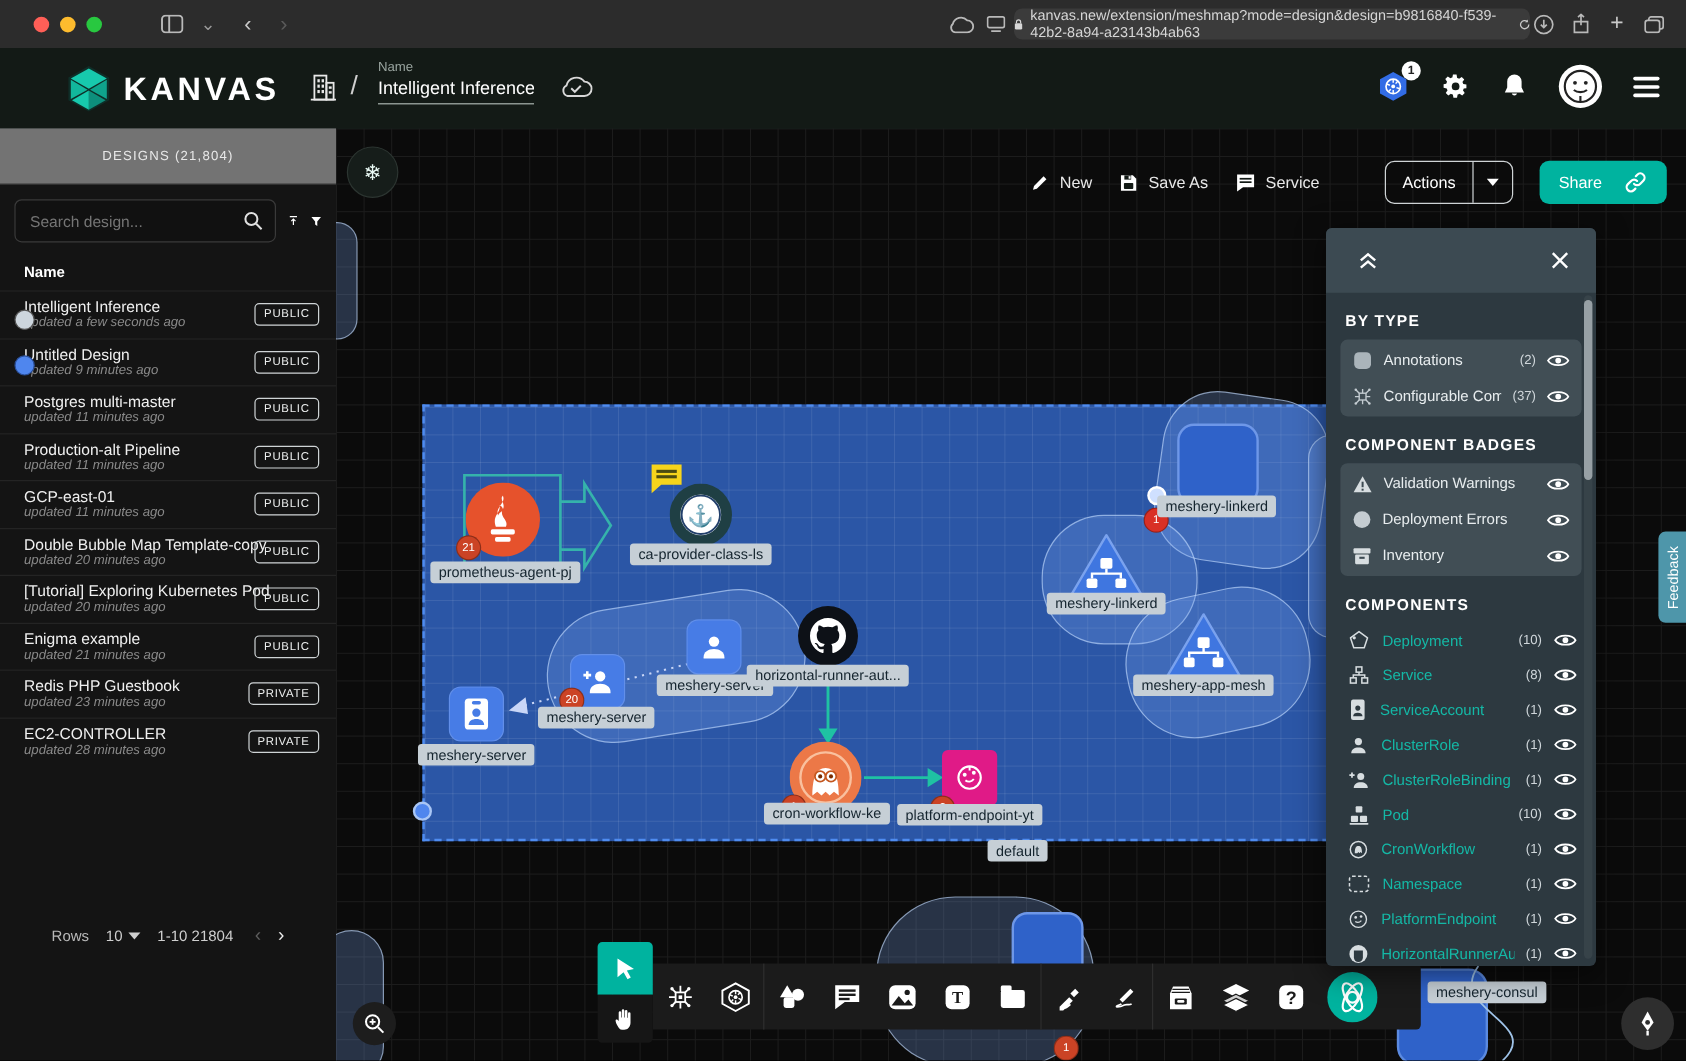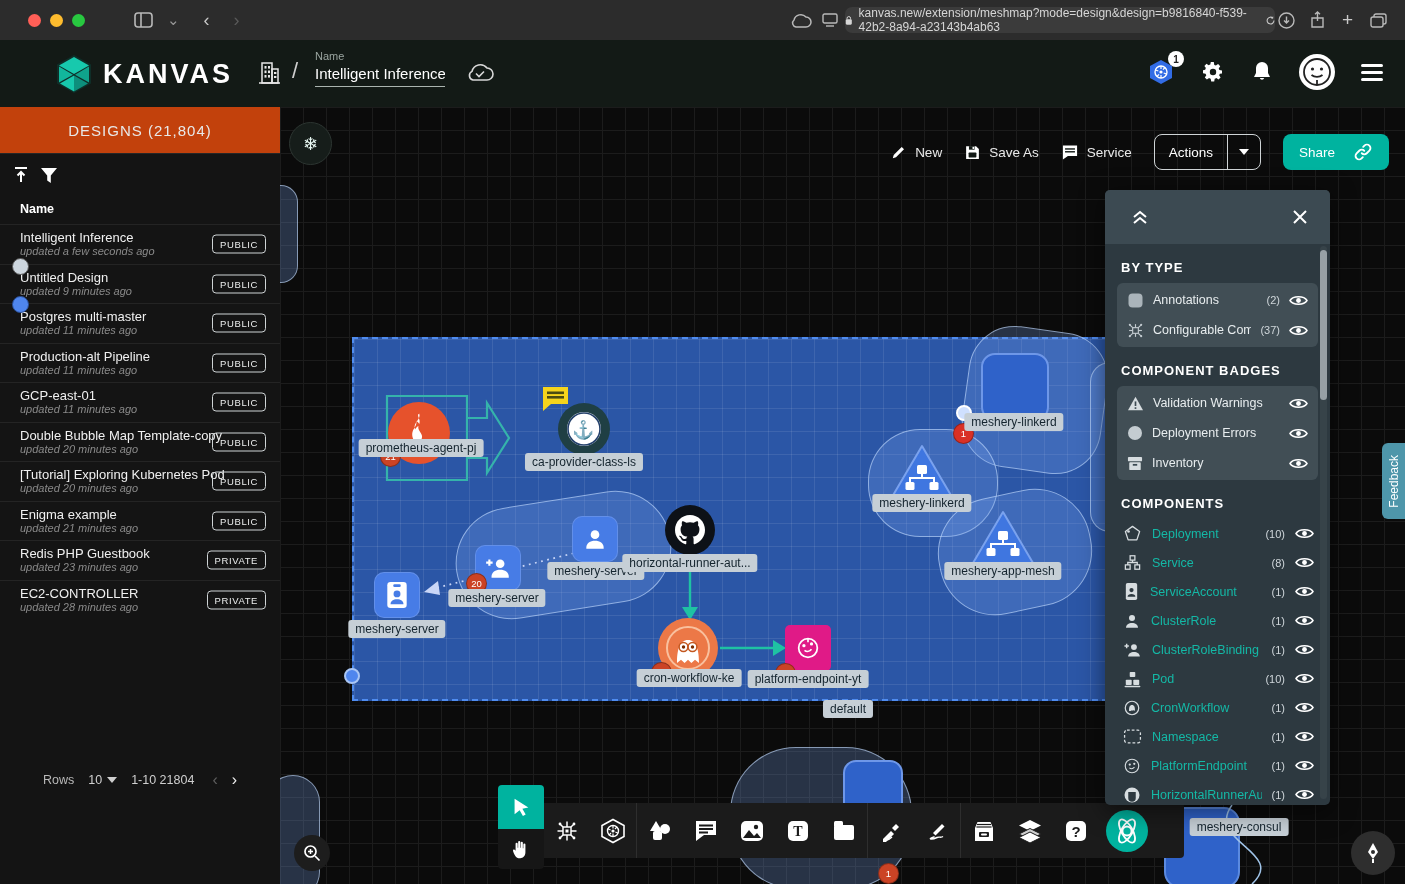--- a/index.html
+++ b/index.html
@@ -27,21 +27,21 @@
   .tab.active{background:#1d3a32;color:#fff;border:1px solid #27564a;border-bottom:none;}
   .tab.inactive{color:#5c6662;}
   .hdr-right{position:absolute;right:22px;top:14px;display:flex;align-items:center;gap:26px;}
   .k8sbadge{position:relative;}
   .cntbadge{position:absolute;right:-9px;top:-7px;background:#fff;color:#222;border-radius:50%;width:16px;height:16px;font-size:10px;display:flex;align-items:center;justify-content:center;font-weight:700;}
   .avatar{width:36px;height:36px;border-radius:50%;background:#fff;display:flex;align-items:center;justify-content:center;}
   .burger span{display:block;width:22px;height:3px;background:#fff;margin:4px 0;border-radius:2px;}
 
   
   .sidebar{position:absolute;left:0;top:107px;width:280px;bottom:0;background:#141414;border-right:1px solid #000;}
-  .sb-title{height:46px;background:#c2410c;border-bottom:1px solid #262626;display:flex;align-items:center;justify-content:center;color:#e8e8e8;font-size:15px;letter-spacing:1px;}
+  .sb-title{height:46px;background:#737373;border-bottom:1px solid #262626;display:flex;align-items:center;justify-content:center;color:#e8e8e8;font-size:11px;letter-spacing:1px;}
   .sb-search{display:flex;align-items:center;gap:10px;padding:12px 12px 10px 12px;}
   .searchbox{flex:1;display:flex;align-items:center;background:#111;border:1px solid #3a3a3a;border-radius:6px;height:34px;padding:0 10px;}
   .searchbox input{flex:1;background:transparent;border:none;outline:none;color:#bdbdbd;font-size:13px;font-family:"Liberation Sans",sans-serif;}
   .sb-name{color:#fff;font-weight:700;font-size:12.5px;padding:8px 0 8px 20px;}
   .row{height:38.5px;border-top:1px solid #242424;position:relative;padding-left:20px;display:flex;flex-direction:column;justify-content:center;}
   .row .nm{color:#f0f0f0;font-size:13px;line-height:15px;}
   .row .up{color:#8a8a8a;font-size:11px;font-style:italic;line-height:13px;}
   .vis{position:absolute;right:14px;top:50%;transform:translateY(-50%);border:1px solid #cfd4d6;color:#eceeee;font-size:9.5px;letter-spacing:.6px;border-radius:4px;padding:3px 7px;}
   .pag{position:absolute;left:0;right:0;bottom:95px;display:flex;align-items:center;justify-content:center;gap:14px;color:#cfcfcf;font-size:12.5px;}
   .avdot{position:absolute;width:15px;height:15px;border-radius:50%;}
@@ -56,21 +56,21 @@
   .blob{position:absolute;background:rgba(122,168,240,.26);border:1.5px solid rgba(198,222,255,.6);z-index:3;}
   .node{position:absolute;z-index:10;}
   .sq{background:#477ce6;border-radius:10px;display:flex;align-items:center;justify-content:center;box-shadow:0 0 0 1px rgba(255,255,255,.15) inset;}
   .nlabel{position:absolute;transform:translateX(-50%);background:#c6cfd6;color:#14242e;font-size:12px;padding:2px 7px;border-radius:3px;white-space:nowrap;z-index:20;}
   .nbadge{position:absolute;background:#cb4325;color:#fff;border-radius:50%;width:19px;height:19px;display:flex;align-items:center;justify-content:center;font-size:9.5px;z-index:22;border:1px solid rgba(0,0,0,.3);}
   .edges{position:absolute;left:0;top:0;z-index:5;pointer-events:none;}
 
   
   .cactions{position:absolute;right:16px;top:27px;display:flex;align-items:center;gap:22px;z-index:55;color:#e9e9e9;font-size:13.5px;}
   .cact{display:flex;align-items:center;gap:8px;cursor:pointer;}
-  .actionsbtn{display:flex;align-items:center;border:1.5px solid #cfd4d6;border-radius:8px;height:34px;color:#fff;}
+  .actionsbtn{display:flex;align-items:center;border:1.5px solid #cfd4d6;border-radius:8px;height:34px;color:#fff;margin-left:32px;}
   .actionsbtn .lbl{padding:0 14px;}
   .actionsbtn .car{border-left:1.5px solid #cfd4d6;width:32px;height:100%;display:flex;align-items:center;justify-content:center;}
   .caret{width:0;height:0;border-left:5px solid transparent;border-right:5px solid transparent;border-top:6px solid #fff;}
   .sharebtn{background:#00b39f;border-radius:8px;height:36px;display:flex;align-items:center;gap:18px;padding:0 16px;color:#fff;}
 
   
   .circbtn{position:absolute;border-radius:50%;display:flex;align-items:center;justify-content:center;z-index:55;}
 
   
   .panel{position:absolute;left:825px;top:83px;width:225px;height:615px;background:#2d3940;border-radius:5px;z-index:60;box-shadow:0 6px 24px rgba(0,0,0,.5);overflow:hidden;}
@@ -259,20 +259,27 @@
           <span></span>
           <span></span>
           <span></span>
         </div>
     </div>
   </div>
 
   <div class="sidebar">
     <div class="sb-title">DESIGNS (21,804)</div>
     <div class="sb-search">
+      <div class="searchbox">
+        <input placeholder="Search design..." style="">
+        <svg width="16" height="16" viewBox="0 0 16 16">
+            <circle cx="6.5" cy="6.5" r="5" fill="none" stroke="#e0e0e0" stroke-width="1.7"></circle>
+            <line x1="10.5" y1="10.5" x2="15" y2="15" stroke="#e0e0e0" stroke-width="1.7"></line>
+          </svg>
+      </div>
       <svg width="18" height="18" viewBox="0 0 18 18">
           <line x1="3" y1="2" x2="15" y2="2" stroke="#fff" stroke-width="2"></line>
           <path d="M9 16V6M5.5 9.5L9 6l3.5 3.5" fill="none" stroke="#fff" stroke-width="2"></path>
         </svg>
       <svg width="18" height="17" viewBox="0 0 18 17">
           <path d="M1 1h16l-6.2 7.5V16l-3.6-2.5V8.5z" fill="#fff"></path>
         </svg>
     </div>
     <div class="sb-name">Name</div>
     <div>
@@ -378,21 +385,21 @@
 
     <div class="node" style="left:108px;top:295px">
       <svg width="62" height="62" viewBox="0 0 62 62">
           <circle cx="31" cy="31" r="31" fill="#e6522c"></circle>
           <path fill="#fff" d="M31 11c3 6-6.5 9.5-4 16.5 1.2-2.5 3.4-3.5 3.4-3.5-1.2 5.5 5.6 7.5 3.2 13h-8.4c-3.4-9.5 4.2-11.5 3.2-18 2.2 1 2.8 3.2 2.8 3.2 2.2-5.2-3.4-8 0-11.2z"></path>
           <rect x="21" y="39" width="20" height="4.4" rx="1.4" fill="#fff"></rect>
           <rect x="24.5" y="45.6" width="13" height="3.8" rx="1.3" fill="#fff"></rect>
         </svg>
       <span class="nbadge" style="left:-8px;top:44px">21</span>
     </div>
-    <div class="nlabel" style="left:141px;top:332px">prometheus-agent-pj</div>
+    <div class="nlabel" style="left:141px;top:361px">prometheus-agent-pj</div>
 
     <div class="abs" style="left:260px;top:279px;z-index:12">
       <svg width="30" height="26" viewBox="0 0 30 26">
           <path d="M3 1h25v17H11l-8 7z" fill="#f6d41c"></path>
           <rect x="7" y="5.5" width="17" height="2.6" fill="#4c4c12"></rect>
           <rect x="7" y="10" width="17" height="2.6" fill="#4c4c12"></rect>
         </svg>
     </div>
     <div class="node" style="left:278px;top:296px">
       <svg width="52" height="52" viewBox="0 0 52 52">

